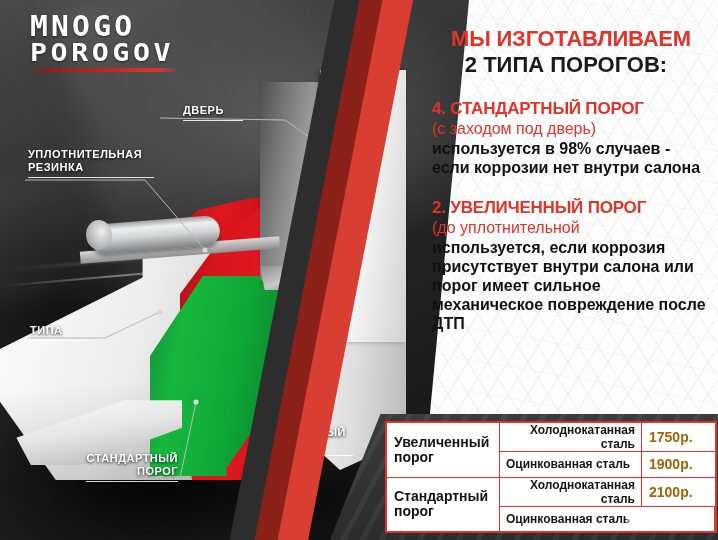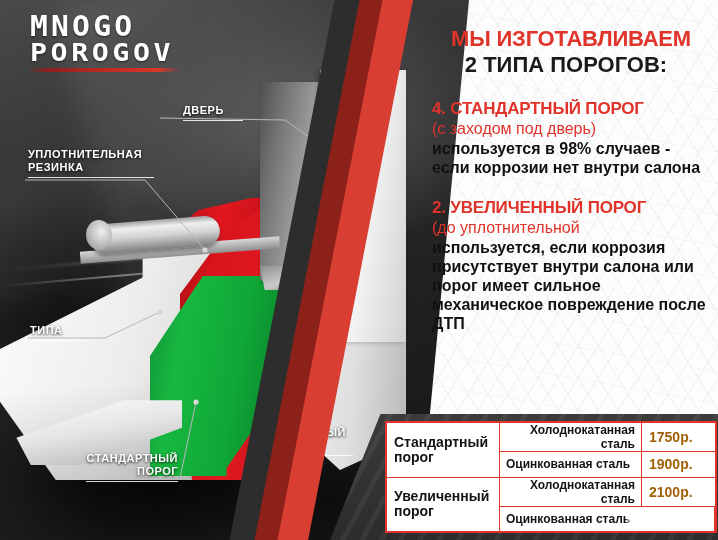--- a/index.html
+++ b/index.html
@@ -267,22 +267,22 @@
       <div class="blk-title">2. УВЕЛИЧЕННЫЙ ПОРОГ</div>
       <div class="blk-sub">(до уплотнительной</div>
       <div class="blk-body">используется, если коррозия присутствует внутри салона или порог имеет сильное механическое повреждение после ДТП</div>
     </div>
   </div>
 
   <div class="bottom-dark"></div>
 
   <div class="ptable">
     <div class="pt-left">
+      <div class="pt-name">Увеличенный порог</div>
       <div class="pt-name">Стандартный порог</div>
-      <div class="pt-name">Увеличенный порог</div>
     </div>
     <div class="pt-right">
       <div class="pt-row">
         <div class="pt-mat">Холоднокатанная сталь</div>
         <div class="pt-price">1750р.</div>
       </div>
       <div class="pt-row">
         <div class="pt-mat">Оцинкованная сталь</div>
         <div class="pt-price">1900р.</div>
       </div>

